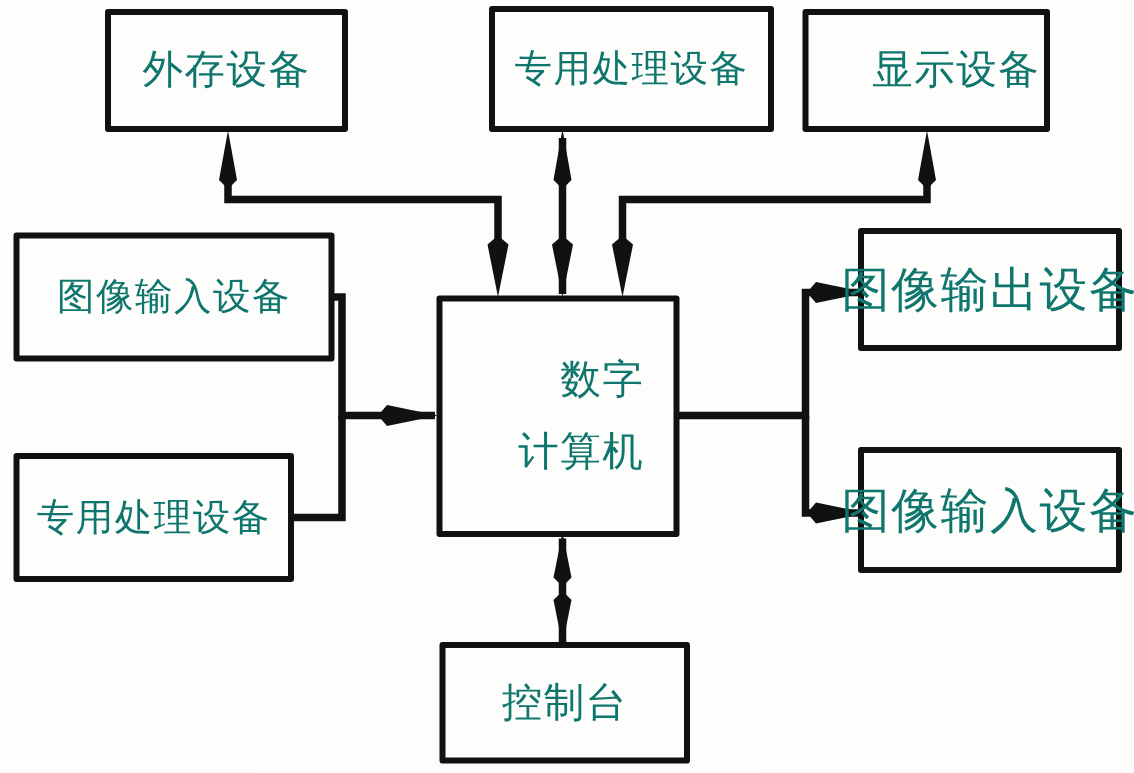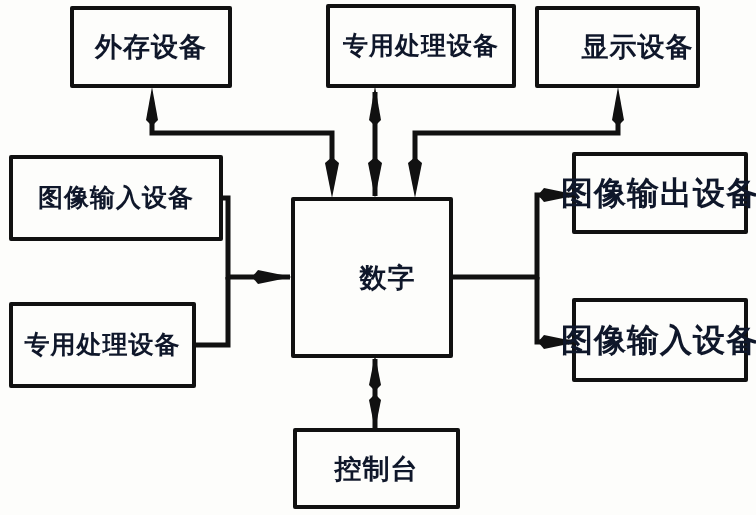--- a/index.html
+++ b/index.html
@@ -27,22 +27,22 @@
     box-sizing: border-box;
     border: 4px solid #111111;
     background: #fdfdfb;
     display: flex;
     align-items: center;
     justify-content: center;
     border-radius: 2px;
   }
   .node-label {
     font-family: "DejaVu Sans", "Liberation Sans", sans-serif;
-    font-weight: 700;
-    color: #0f172a;
+    font-weight: 400;
+    color: #0f766e;
     letter-spacing: 1px;
     white-space: nowrap;
     text-align: right;
     line-height: 1.15;
   }
   .lbl-28 { font-size: 27px; }
   .lbl-26 { font-size: 25px; }
   .lbl-25 { font-size: 32px; }
   .center-label {
     font-size: 27px;
@@ -123,20 +123,21 @@
     <span class="node-label lbl-26">图像输入设备</span>
   </div>
 
   <div class="node" style="left:9px; top:302px; width:187px; height:86px;">
     <span class="node-label lbl-26">专用处理设备</span>
   </div>
 
   <div class="node" style="left:291px; top:197px; width:162px; height:161px;">
     <span class="node-label center-label">
       <span>数字</span>
+      <span>计算机</span>
     </span>
   </div>
 
   <div class="node" style="left:572px; top:152px; width:176px; height:82px;">
     <span class="node-label lbl-25">图像输出设备</span>
   </div>
 
   <div class="node" style="left:572px; top:298px; width:176px; height:84px;">
     <span class="node-label lbl-25">图像输入设备</span>
   </div>

